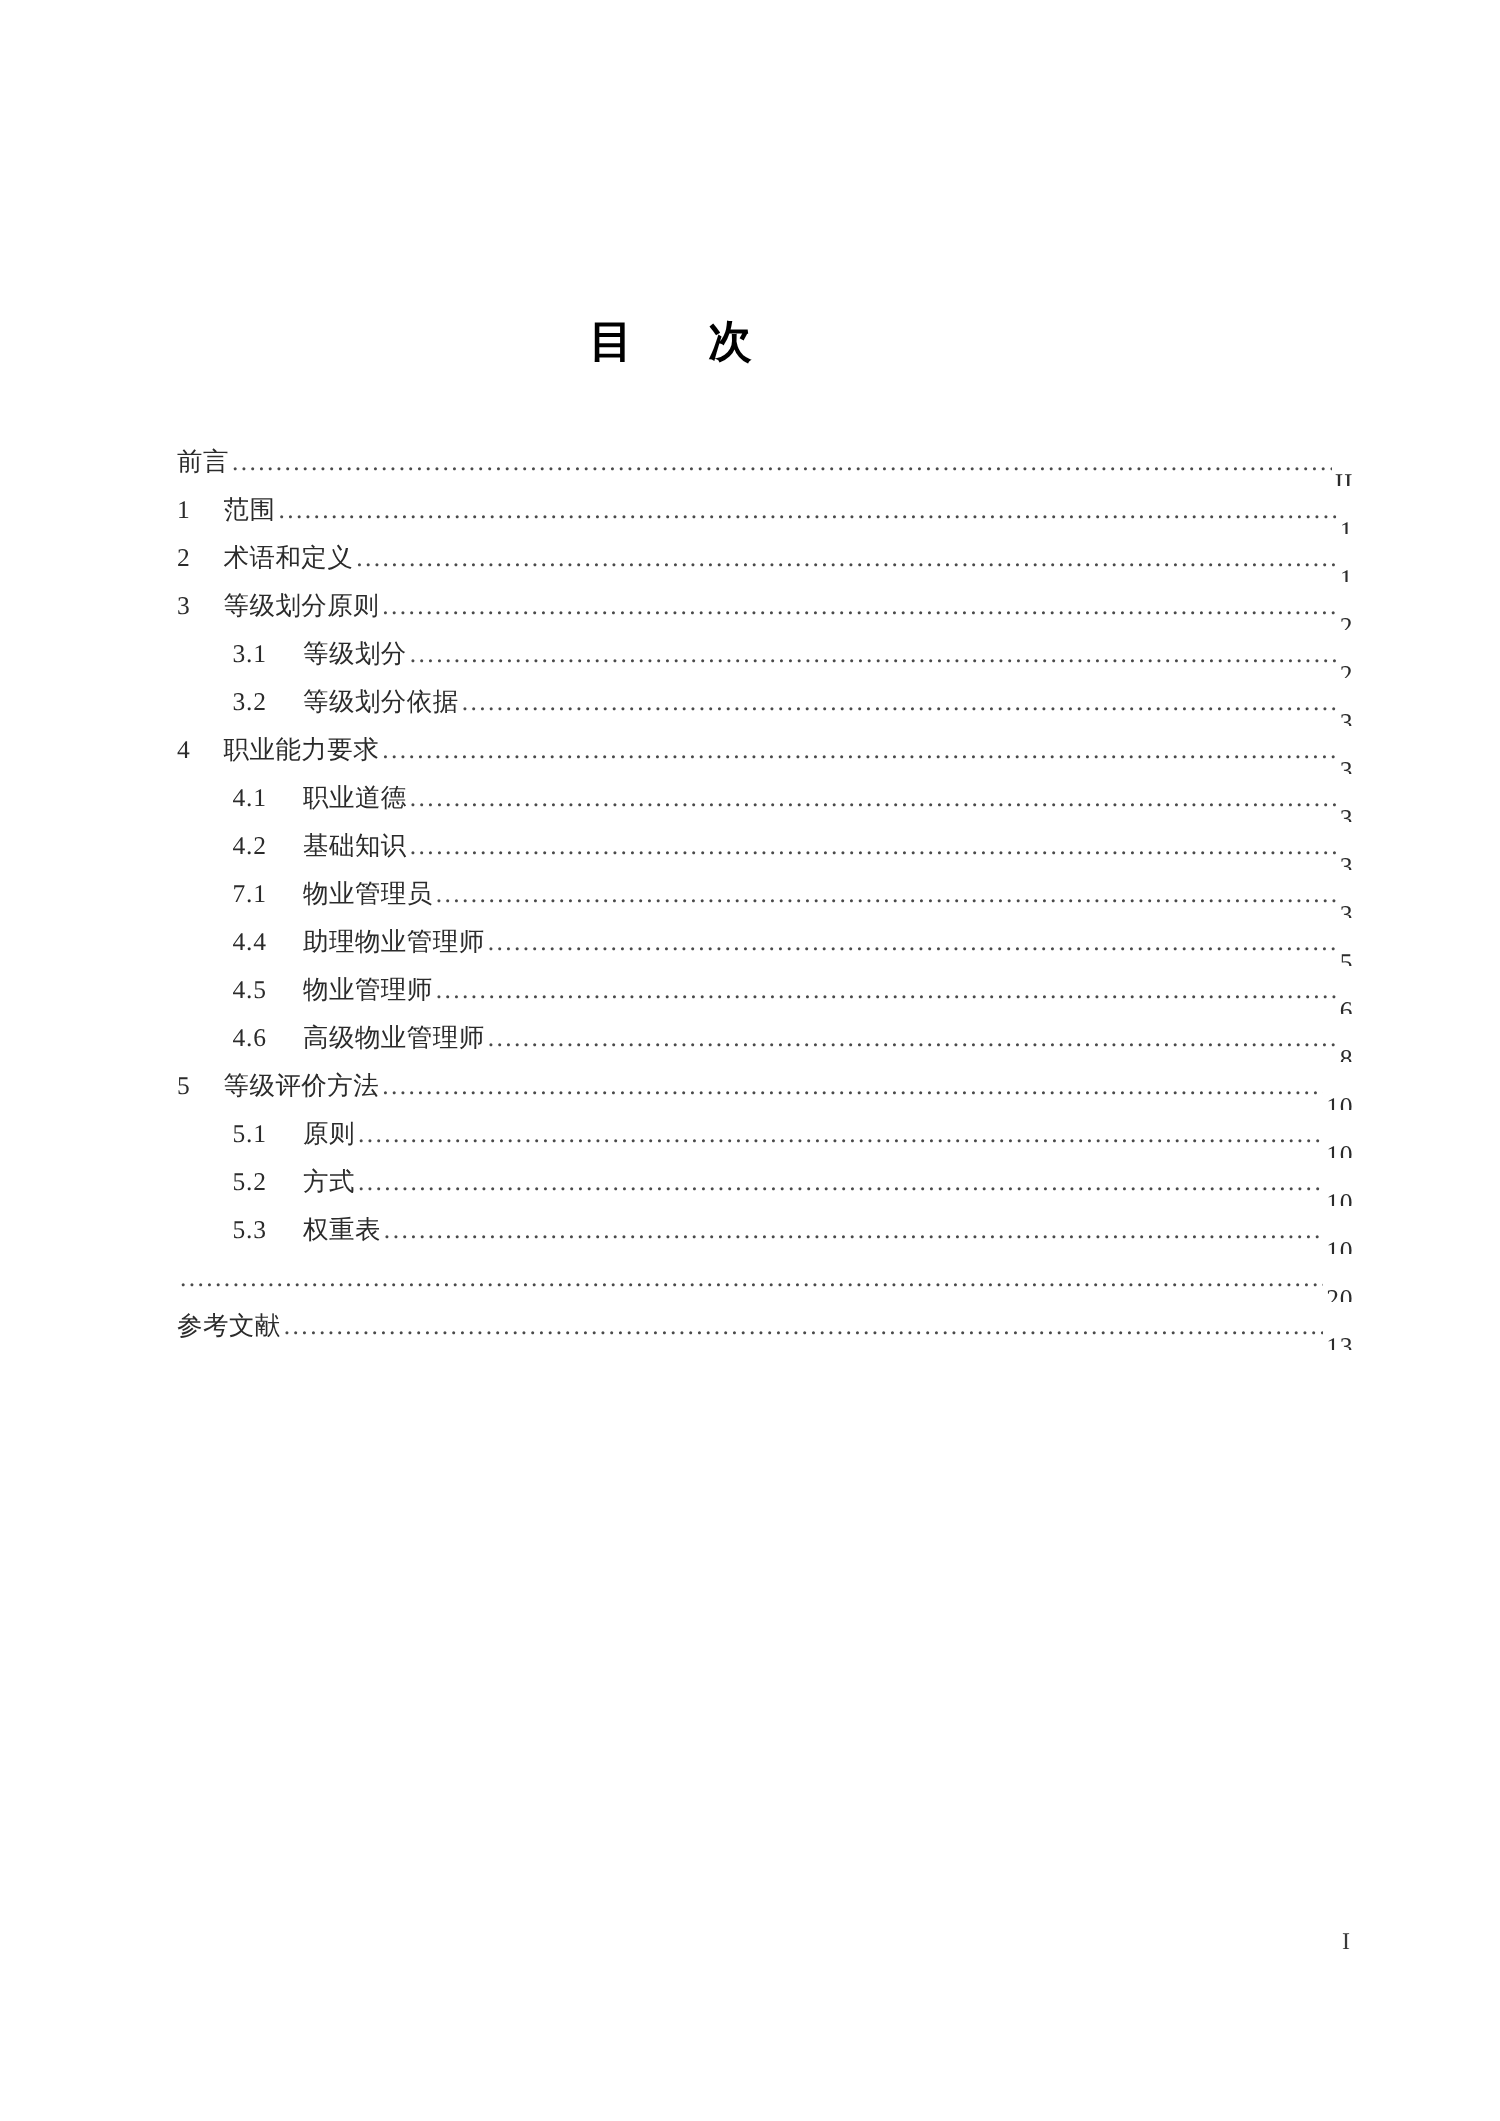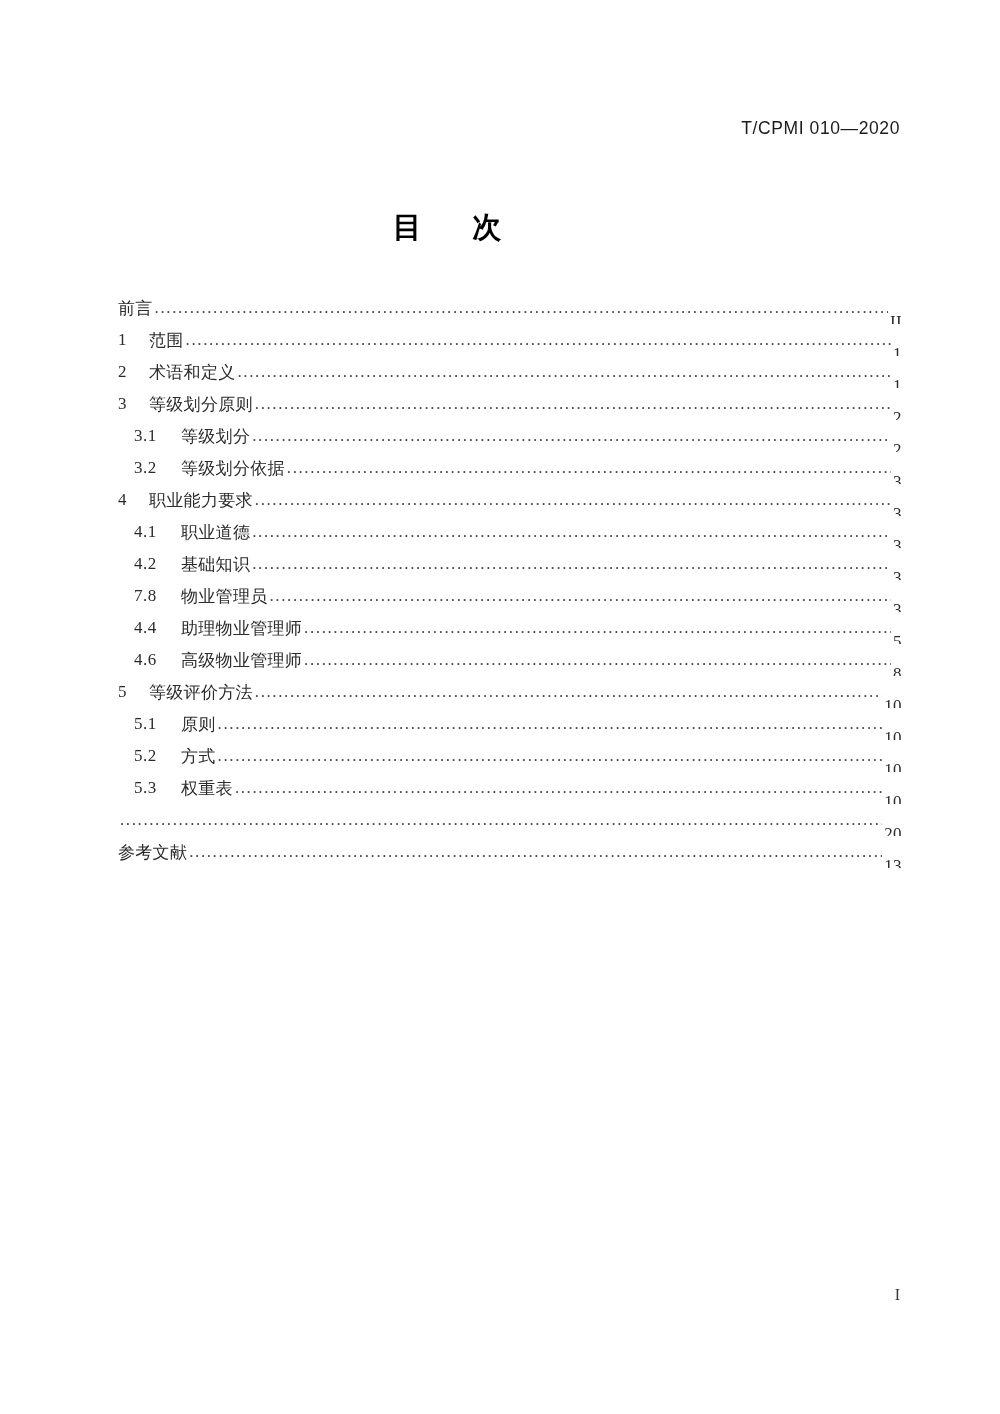--- a/index.html
+++ b/index.html
@@ -83,20 +83,21 @@
     flex: 0 0 auto;
   }
 
   .toc-entry.level-1 .e-num {
     min-width: 14px;
     margin-right: 17px;
   }
   .toc-entry.level-2 .e-num {
     min-width: 30px;
     margin-right: 17px;
+    margin-left: 21px;
   }
   .e-num:empty {
     display: none;
   }
 
   .e-label {
     flex: 0 0 auto;
     font-family: "DejaVu Serif", "Liberation Serif", serif;
     font-size: 17px;
     letter-spacing: 0.3px;
@@ -140,21 +141,20 @@
     font-family: "Liberation Serif", "DejaVu Serif", serif;
     font-size: 16px;
     color: #3a3a3a;
   }
 </style>
 </head>
 <body>
 
 <div class="page">
 
-  <div class="doc-header">T/CPMI 010—2020</div>
 
   <div class="doc-title">目    次</div>
 
   <div class="toc" id="toc-list">
       <div class="toc-entry level-1">
         <span class="e-label">前言</span>
         <span class="e-leader"></span>
         <span class="e-page">II</span>
       </div>
       <div class="toc-entry level-1">
@@ -199,32 +199,38 @@
         <span class="e-leader"></span>
         <span class="e-page">3</span>
       </div>
       <div class="toc-entry level-2">
         <span class="e-num">4.2</span>
         <span class="e-label">基础知识</span>
         <span class="e-leader"></span>
         <span class="e-page">3</span>
       </div>
       <div class="toc-entry level-2">
-        <span class="e-num">7.8</span>
+        <span class="e-num">7.1</span>
         <span class="e-label">物业管理员</span>
         <span class="e-leader"></span>
         <span class="e-page">3</span>
       </div>
       <div class="toc-entry level-2">
         <span class="e-num">4.4</span>
         <span class="e-label">助理物业管理师</span>
         <span class="e-leader"></span>
         <span class="e-page">5</span>
       </div>
       <div class="toc-entry level-2">
+        <span class="e-num">4.5</span>
+        <span class="e-label">物业管理师</span>
+        <span class="e-leader"></span>
+        <span class="e-page">6</span>
+      </div>
+      <div class="toc-entry level-2">
         <span class="e-num">4.6</span>
         <span class="e-label">高级物业管理师</span>
         <span class="e-leader"></span>
         <span class="e-page">8</span>
       </div>
       <div class="toc-entry level-1">
         <span class="e-num">5</span>
         <span class="e-label">等级评价方法</span>
         <span class="e-leader"></span>
         <span class="e-page">10</span>

